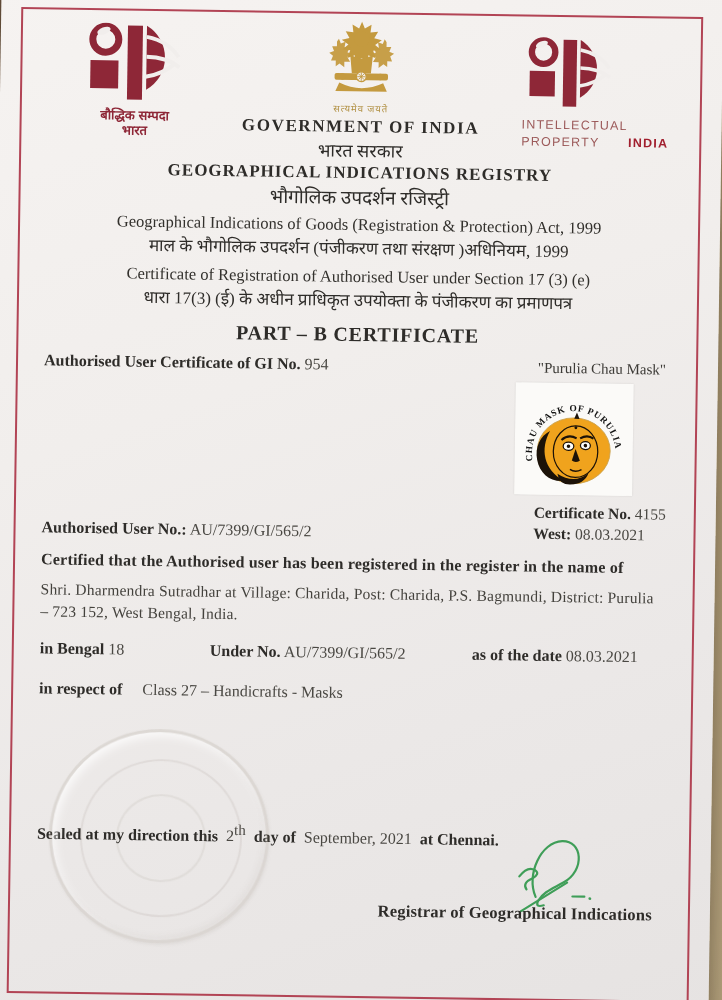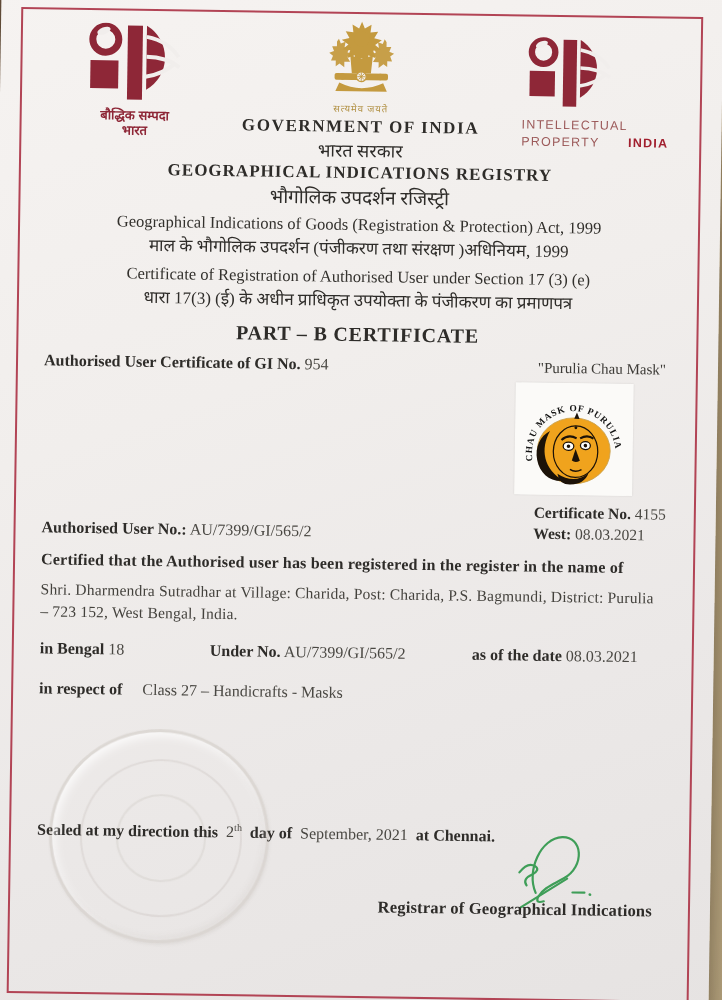--- a/index.html
+++ b/index.html
@@ -62,21 +62,21 @@
     border:3px solid rgba(148,138,124,0.18);
     box-shadow:inset 3px 4px 8px rgba(255,255,255,0.75), inset -2px -3px 6px rgba(140,130,118,0.10), 1px 2px 3px rgba(140,130,118,0.10);
     filter:blur(0.4px);}
   .seal .ring2{position:absolute;left:13%;top:13%;width:74%;height:74%;border-radius:50%;border:2px solid rgba(148,138,124,0.14);}
   .seal .ring3{position:absolute;left:30%;top:30%;width:40%;height:40%;border-radius:50%;border:2px solid rgba(148,138,124,0.12);}
   
   .sealed-line{margin-top:122px;font-size:16px;}
   .sealed-line .lite{color:#4a4843;}
   .sig-row{display:flex;justify-content:flex-end;margin:-16px 64px 0 0;}
   .registrar{text-align:right;font-size:16.5px;font-weight:bold;margin:-14px 10px 0 0;letter-spacing:0.2px;}
-  sup{font-size:10px;}
+  sup{font-size:15px;}
 </style>
 </head>
 <body>
 
 <div class="paper">
   <div class="frame">
     <div class="content">
 
       <div class="header">
 

